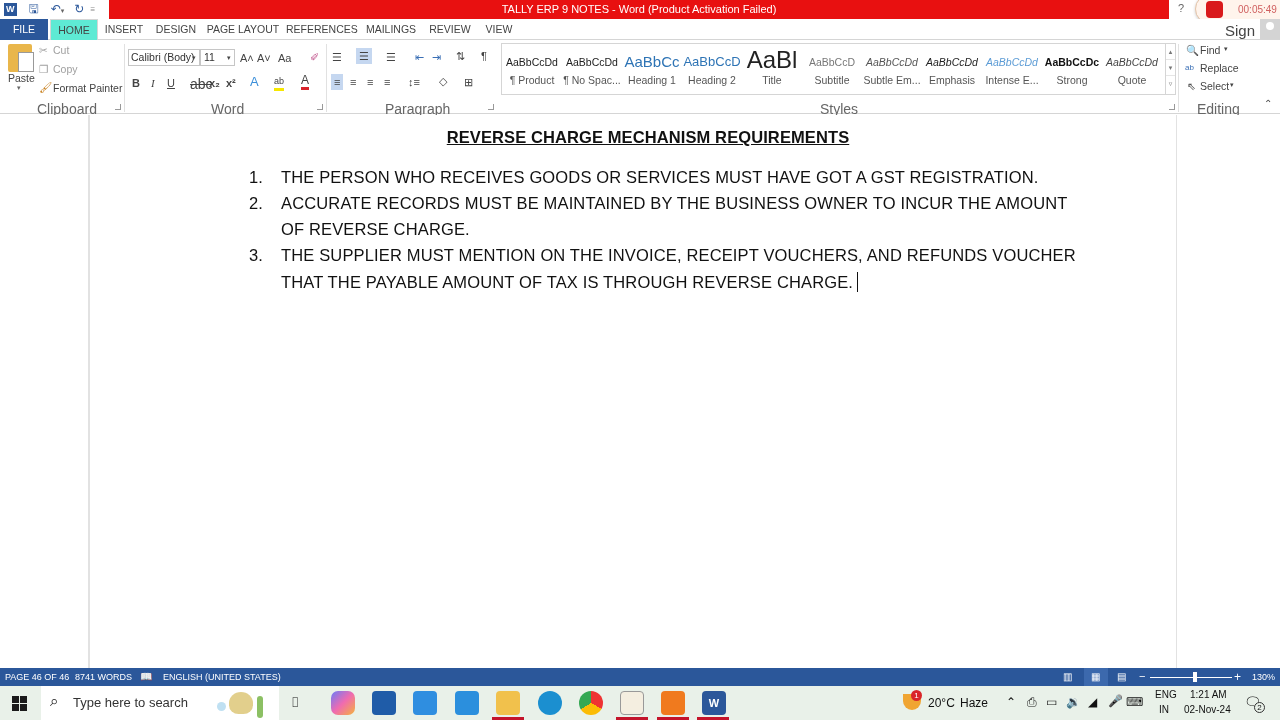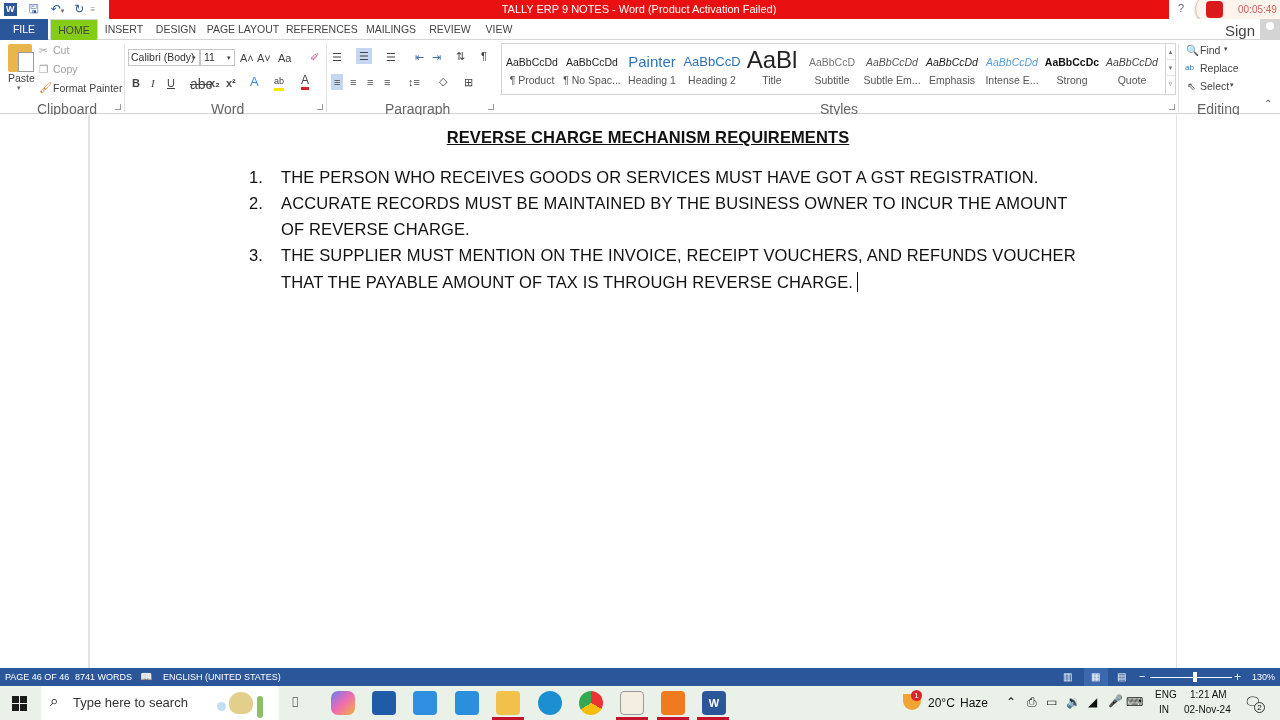--- a/index.html
+++ b/index.html
@@ -8,21 +8,21 @@
 #titlebar .qat{position:absolute;left:4px;top:1px;display:flex;gap:6px;align-items:center;height:17px}
 .qicon{font-size:12px;color:#2b579a;line-height:17px}
 #titlebar .redbar{position:absolute;left:109px;top:0;width:1060px;height:19px;background:#e81010;color:#fff;font-size:11px;text-align:center;line-height:19px}
 #titlebar .help{position:absolute;left:1178px;top:2px;font-size:11px;color:#666}
 .rec{position:absolute;left:1195px;top:-6px;width:90px;height:30px;border-radius:15px;background:#fff4ec;border:1px solid #e4c4a8;box-shadow:0 1px 3px rgba(0,0,0,.2)}
 .rec .stop{position:absolute;left:10px;top:6px;width:17px;height:17px;border-radius:4px;background:#d9191b}
 .rec .time{position:absolute;left:42px;top:9px;font-size:10px;color:#d06060}
 #tabs{position:absolute;left:0;top:19px;width:1280px;height:21px;background:#fff;border-bottom:1px solid #d5d5d5}
 #tabs .tab{position:absolute;top:0;height:21px;line-height:20px;font-size:10.5px;color:#444;text-align:center}
 #tabs .file{left:0;width:48px;background:#2b579a;color:#fff}
-#tabs .home{background:#84cc16;border:1px solid #d5d5d5;border-bottom:1px solid #fff;height:22px}
+#tabs .home{background:#5eead4;border:1px solid #d5d5d5;border-bottom:1px solid #fff;height:22px}
 .signin{position:absolute;left:1225px;top:3px;font-size:15px;color:#444}
 .avatar{position:absolute;left:1260px;top:0px;width:20px;height:20px;background:#d4d4d4}
 .avatar:after{content:"";position:absolute;left:6px;top:3px;width:8px;height:8px;border-radius:50%;background:#fff}
 #ribbon{position:absolute;left:0;top:40px;width:1280px;height:74px;background:#fff;border-bottom:1px solid #d5d5d5}
 .grp-label{position:absolute;top:61px;font-size:14px;color:#666}
 .grp-sep{position:absolute;top:4px;width:1px;height:68px;background:#e1e1e1}
 .launcher{position:absolute;top:64px;width:6px;height:6px;border-right:1px solid #999;border-bottom:1px solid #999}
 .clip-paste{position:absolute;left:8px;top:4px;width:24px;height:28px;background:#e9b64b;border-radius:2px}
 .clip-paste:after{content:"";position:absolute;left:10px;top:8px;width:14px;height:18px;background:#fff;border:1px solid #999}
 .rtext{position:absolute;font-size:10.5px;color:#444;white-space:nowrap}
@@ -154,21 +154,21 @@
   <div class="styles-gallery">
     <div class="style-item" style="left:0">
       <span class="sample">AaBbCcDd</span>
       <span class="sname">¶ Product</span>
     </div>
     <div class="style-item" style="left:60px">
       <span class="sample">AaBbCcDd</span>
       <span class="sname">¶ No Spac...</span>
     </div>
     <div class="style-item" style="left:120px">
-      <span class="sample" style="font-size:15px;color:#2e74b5">Painter</span>
+      <span class="sample" style="font-size:15px;color:#2e74b5">AaBbCc</span>
       <span class="sname">Heading 1</span>
     </div>
     <div class="style-item" style="left:180px">
       <span class="sample" style="font-size:13px;color:#2e74b5">AaBbCcD</span>
       <span class="sname">Heading 2</span>
     </div>
     <div class="style-item" style="left:240px">
       <span class="sample" style="font-size:24px;line-height:32px">AaBl</span>
       <span class="sname">Title</span>
     </div>

